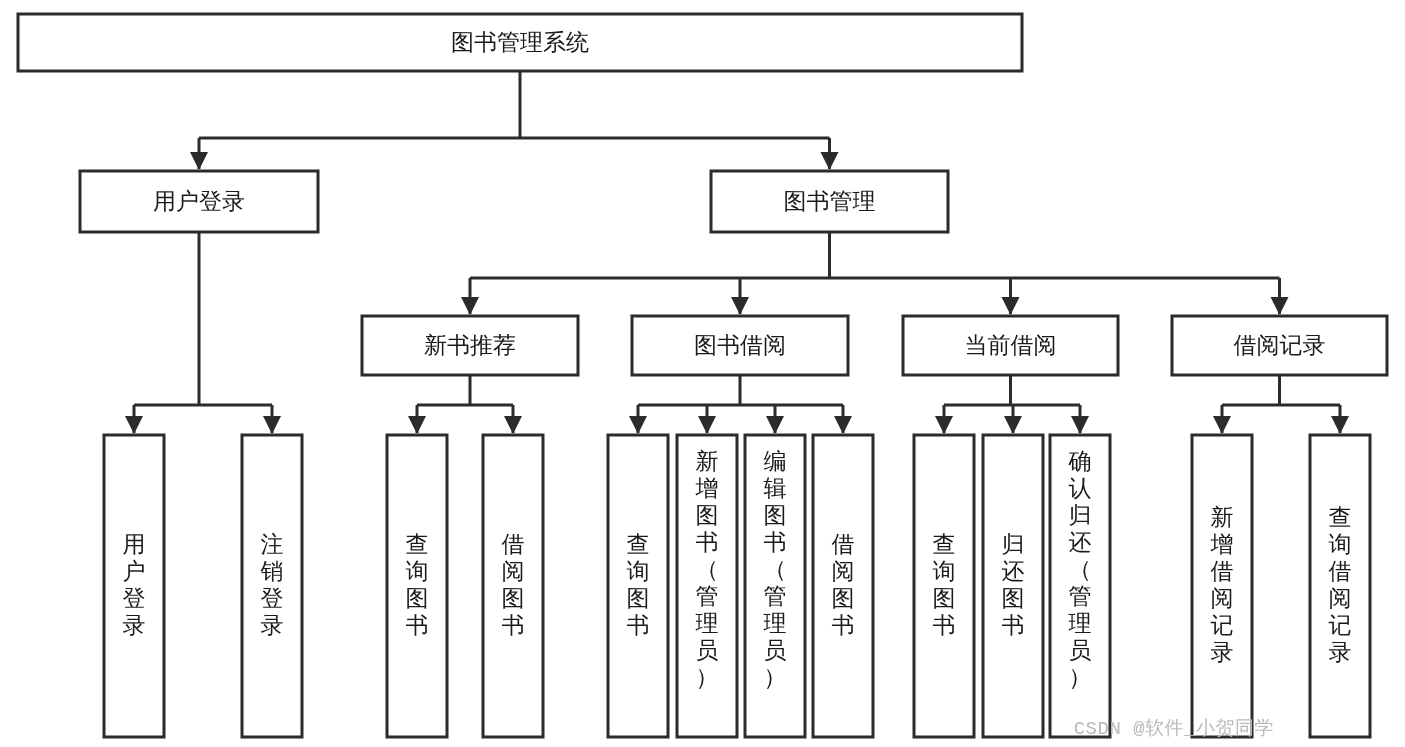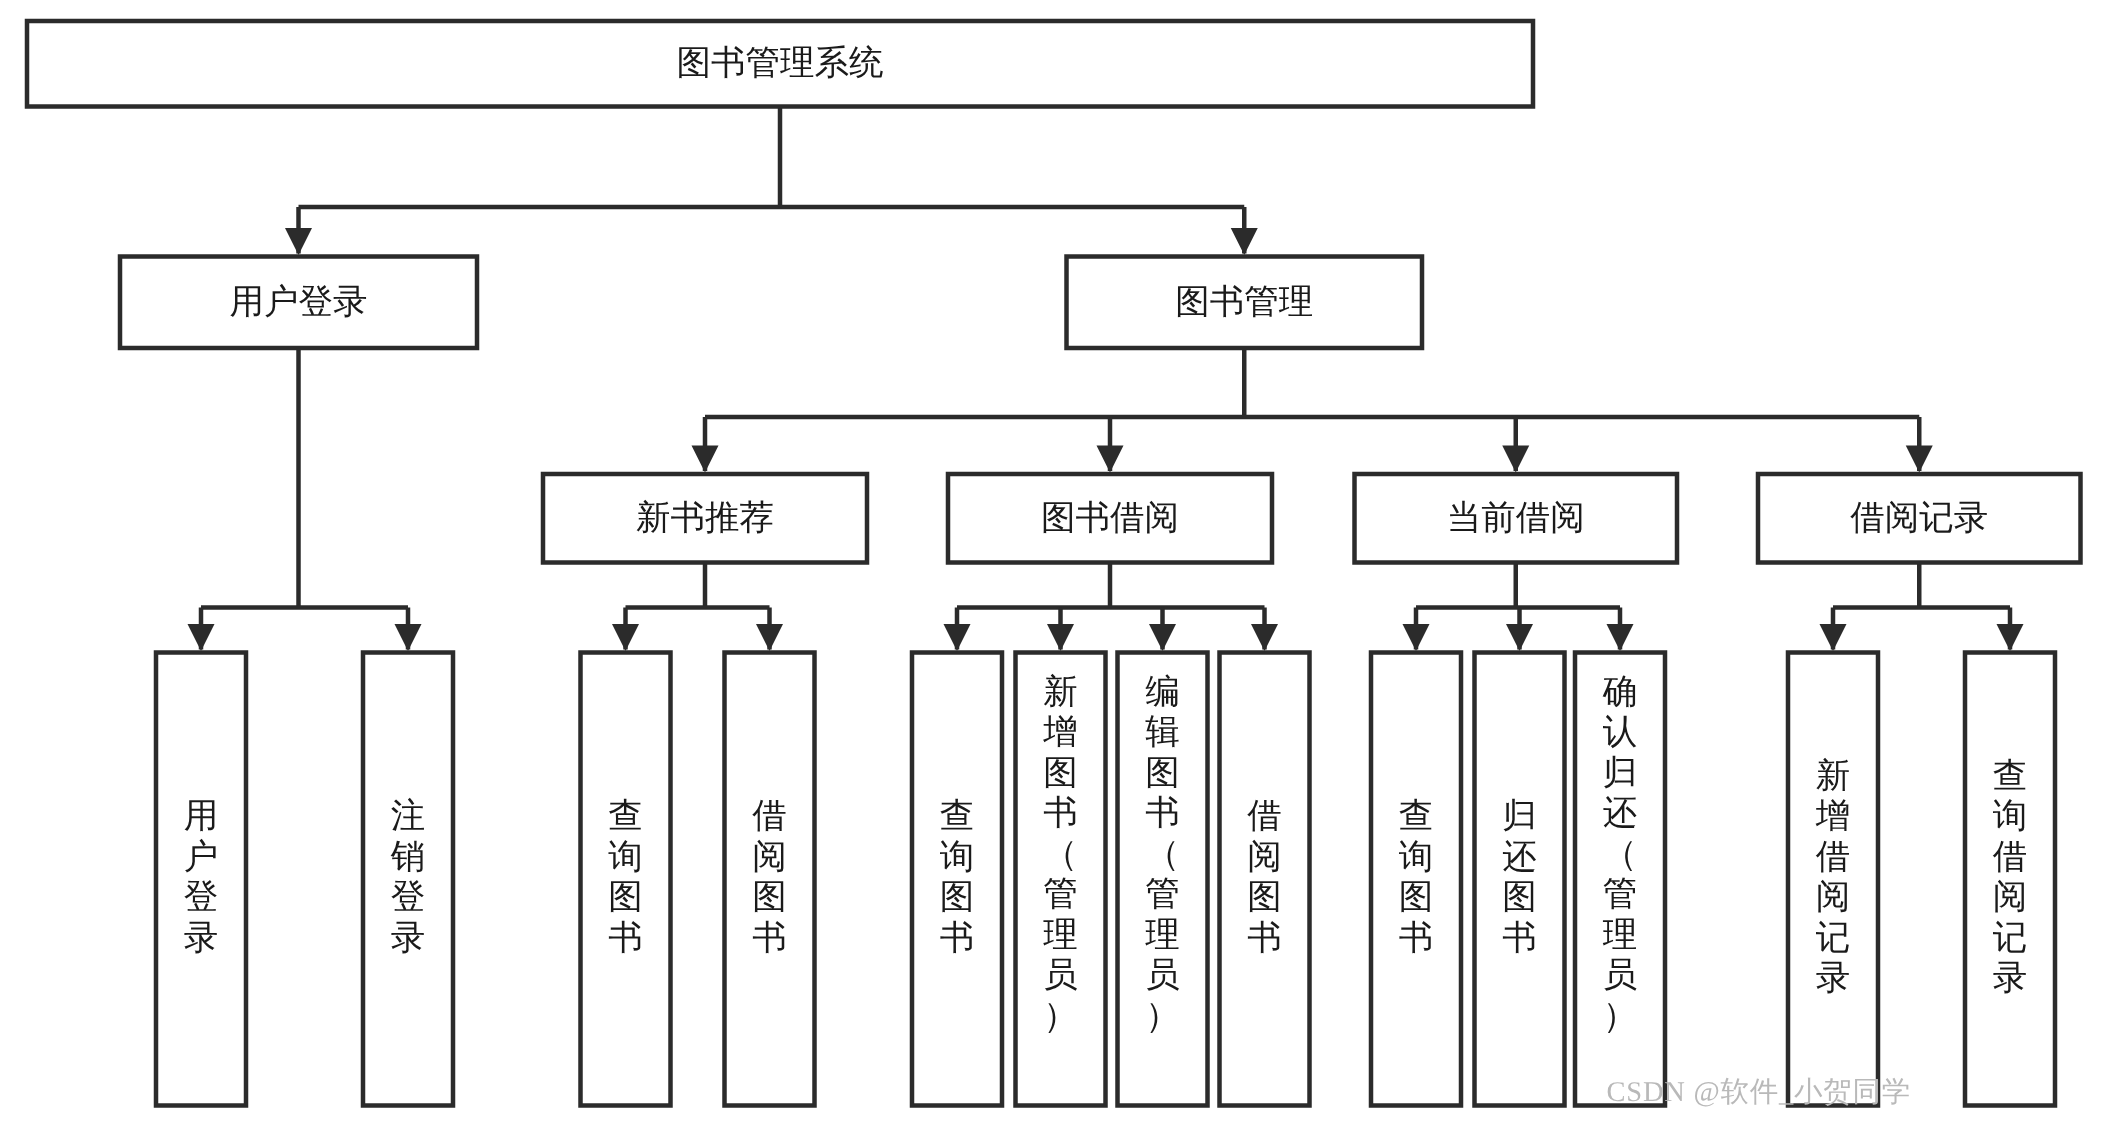--- a/index.html
+++ b/index.html
@@ -53,21 +53,21 @@
     fill: none;
   }
   .arrow-head {
     fill: #2b2b2b;
     stroke: none;
   }
   .watermark {
     position: absolute;
     right: 12px;
     bottom: 6px;
-    font-family: Liberation Serif, serif;
+    font-family: Liberation Mono, monospace;
     font-size: 19px;
     color: #b9b9b9;
     white-space: nowrap;
     letter-spacing: 0.5px;
     user-select: none;
   }
 </style>
 </head>
 <body>
 

